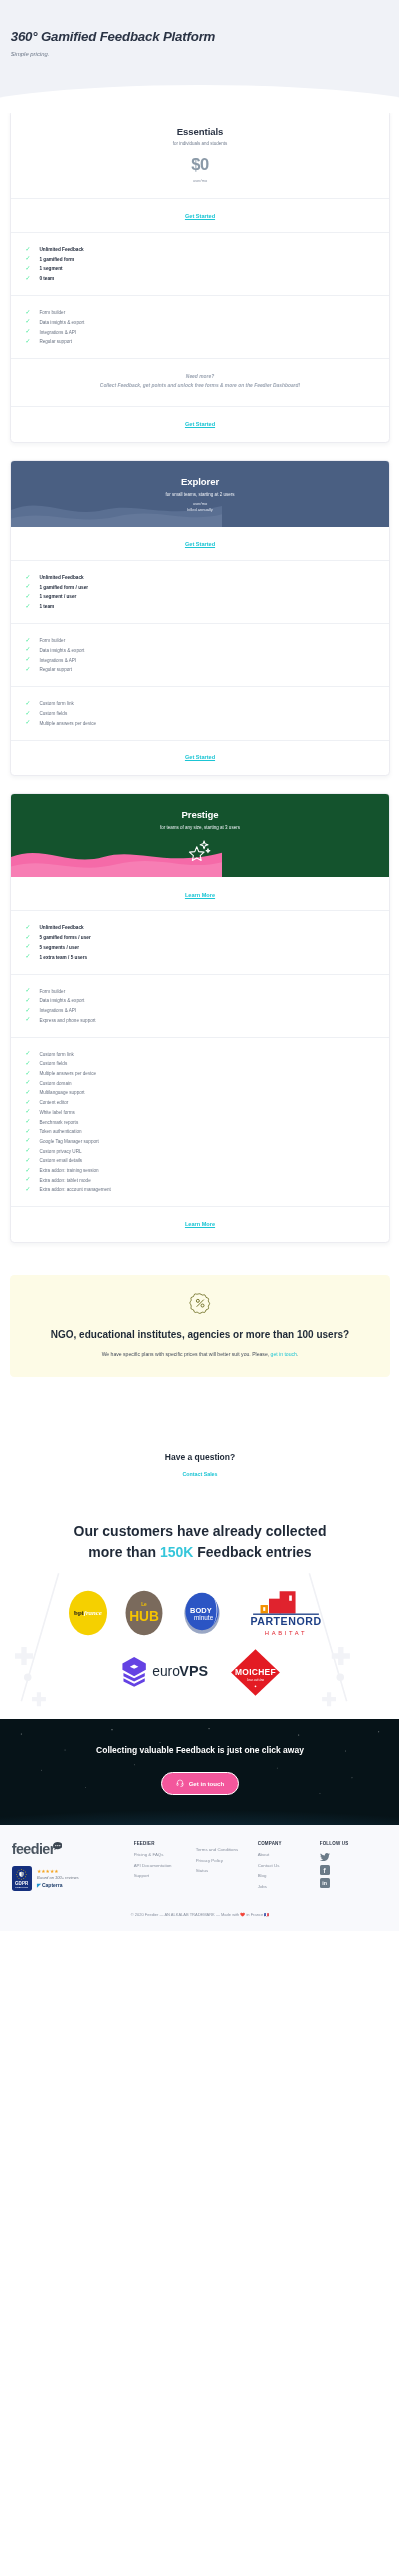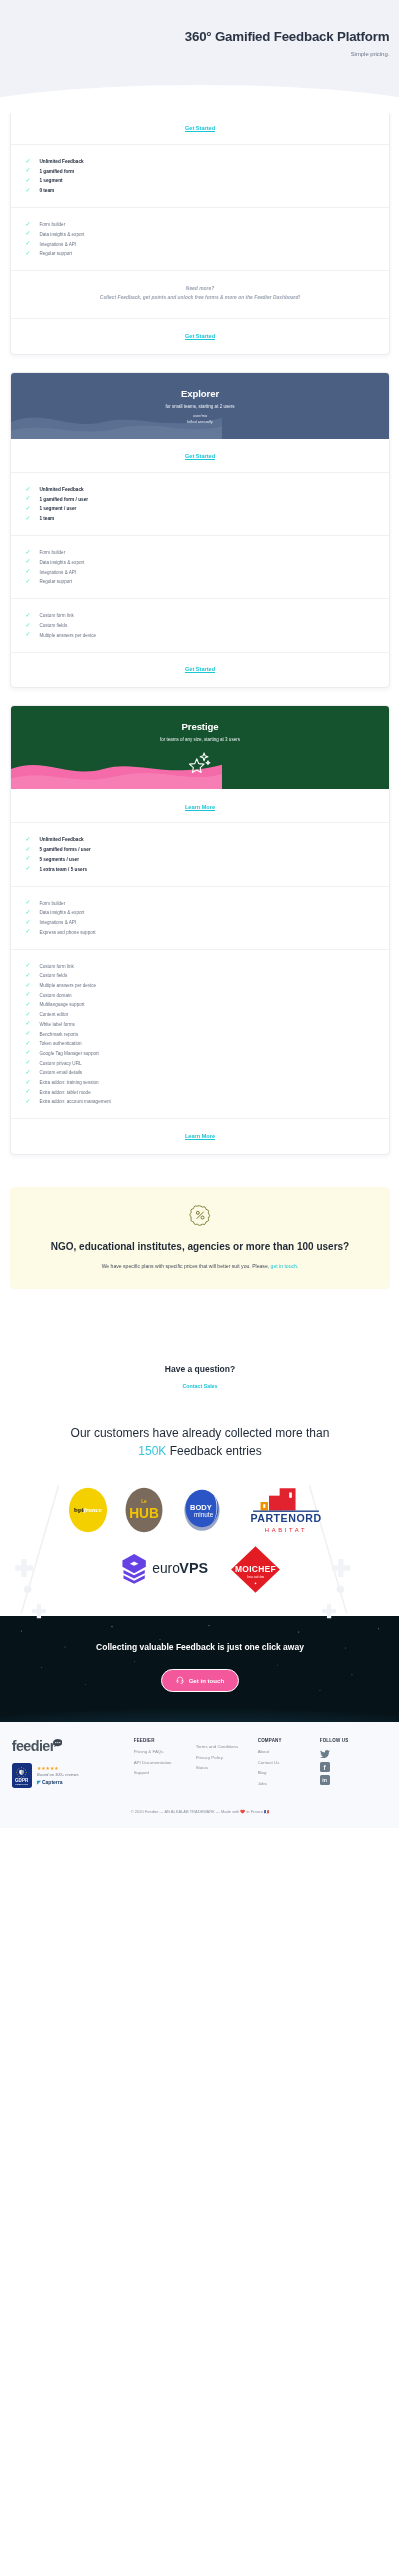--- a/index.html
+++ b/index.html
@@ -9,22 +9,23 @@
     background: #ffffff;
     color: #2b3445;
     -webkit-font-smoothing: antialiased;
   }
   .page { width: 400px; position: relative; overflow: hidden; }
 
   
   .hero {
     background: #f0f2f7;
     padding: 29px 10.7px 28px;
-    text-align: right;
+    text-align: left;
     position: relative;
+    font-style: italic;
   }
   .hero h1 {
     font-size: 13.3px;
     font-weight: 700;
     letter-spacing: -0.2px;
     color: #2b3445;
   }
   .hero .sub {
     margin-top: 7px;
     font-size: 5.9px;
@@ -137,22 +138,22 @@
   .question { padding: 28px 10.7px 25.6px; text-align:center;margin-top:47px; }
   .question h2 { font-size:8.5px; font-weight:700; color:#1f2937; }
   .question .q-link {
     display:inline-block; margin-top:9.6px; color:#1bc5d4;
     font-size:5.3px; font-weight:700; cursor:pointer;
   }
 
   
   .customers { padding: 4.3px 16px 21px; text-align:center; position:relative; }
   .customers h2 {
-    font-size: 12px; font-weight:400; line-height:1.5; color:#1f2937;
-    max-width: 277px; margin: 4px auto;
+    font-size: 14px; font-weight:700; line-height:1.5; color:#1f2937;
+    max-width: 277px; margin: 13px auto;
   }
   .customers h2 em { font-style: normal; color:#35c6da; }
   .logo-grid {
     margin-top: 23.4px; display:flex; flex-wrap:wrap;
     justify-content:center; align-items:center; gap: 8.5px 18px;
     position:relative; z-index:2;
   }
   .logo-slot { display:flex; align-items:center; justify-content:center; }
   .bg-deco { position:absolute; left:0; top:48px; right:0; height:160px; z-index:1; }
 
@@ -224,20 +225,26 @@
 
   <section class="hero">
     <h1>360° Gamified Feedback Platform</h1>
     <div class="sub">Simple pricing.</div>
   </section>
   <div class="hero-curve"></div>
 
   <section class="plans">
 
     <div class="card">
+      <div class="card-head plain">
+        <div class="plan-name">Essentials</div>
+        <div class="plan-desc">for individuals and students</div>
+        <div class="plan-price">$0</div>
+        <div class="plan-unit">user/mo</div>
+      </div>
       <div class="card-cta">
         <span class="cta-link">Get Started</span>
       </div>
       <div class="feat-block">
         <div class="feat-row bold">
             <span class="tick">✓</span>
             <span class="label">Unlimited Feedback</span>
           </div>
         <div class="feat-row bold">
             <span class="tick">✓</span>

